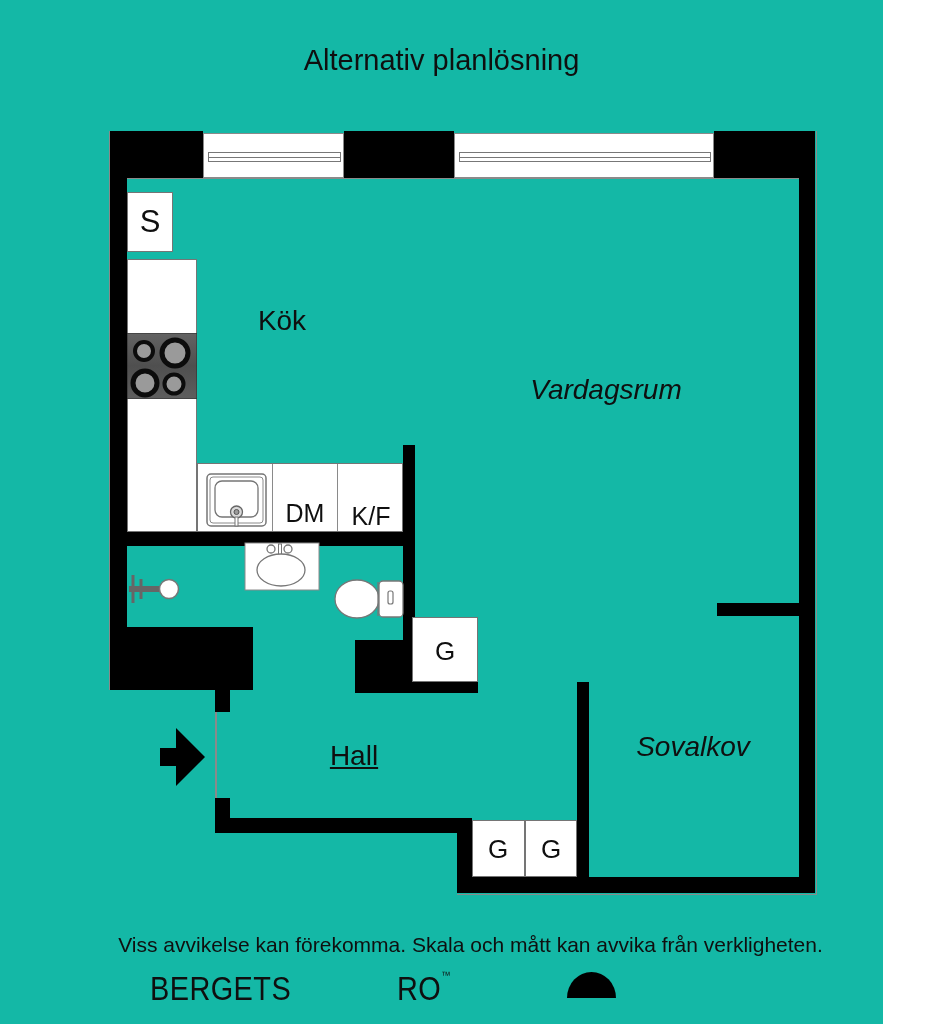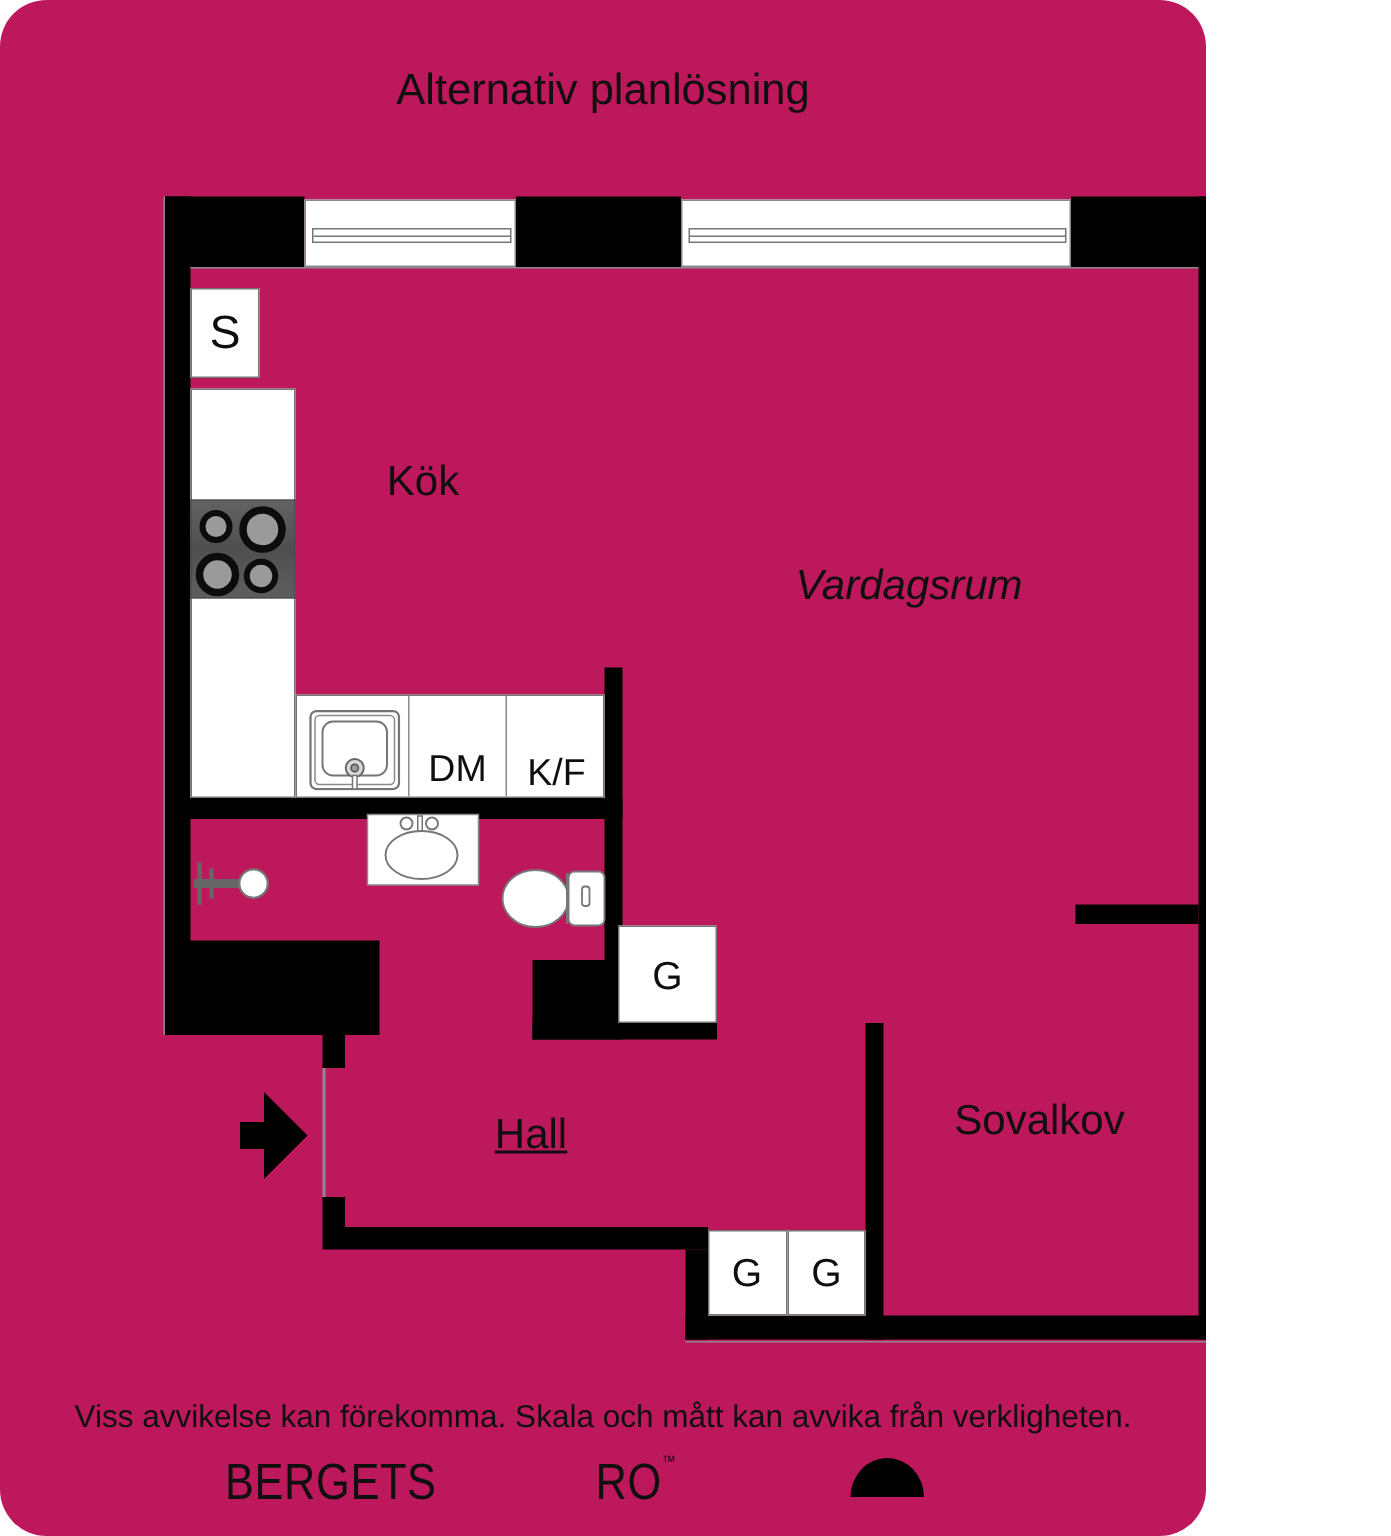--- a/index.html
+++ b/index.html
@@ -1,32 +1,32 @@
 <!DOCTYPE html>
 <html><head>
 <meta charset="utf-8">
 <style>
   html,body{margin:0;padding:0;background:#fff;}
-  #page{position:relative;width:804px;height:1024px;background:#be185d;
-        font-family:"Liberation Sans",sans-serif;color:#0f0f0f;overflow:hidden;border-radius:31px;}
+  #page{position:relative;width:883px;height:1024px;background:#14b8a6;
+        font-family:"Liberation Sans",sans-serif;color:#0f0f0f;overflow:hidden;}
   .abs{position:absolute;}
   .wall{position:absolute;background:#000;}
   .hairline{position:absolute;background:#8a8a8a;}
   .window{position:absolute;background:#fff;border:1px solid #8a8a8a;box-sizing:border-box;}
   .glass{position:absolute;border:1px solid #777;box-sizing:border-box;background:#fff;}
   .glass:after{content:"";position:absolute;left:0;right:0;top:4px;height:1px;background:#777;}
   .fixture{position:absolute;background:#fff;border:1px solid #757575;box-sizing:border-box;}
   .divider{position:absolute;background:#8a8a8a;}
   .label{position:absolute;transform:translate(-50%,-50%);white-space:nowrap;color:#0f0f0f;}
   .room-label{font-size:28px;}
   .fix-label{font-size:25px;}
   .g-label{font-size:26px;}
   .s-label{font-size:31px;}
   #title{position:absolute;left:0;top:44px;width:100%;text-align:center;font-size:29px;}
-  #disclaimer{position:absolute;left:0;top:933px;width:100%;text-align:center;font-size:21px;}
+  #disclaimer{position:absolute;left:0;top:933px;width:100%;text-align:center;font-size:21px;padding-left:29px;}
   .brand{position:absolute;font-size:34px;letter-spacing:.5px;transform:scaleX(.85);transform-origin:left top;white-space:nowrap;}
   .brand sup{font-size:11px;vertical-align:top;line-height:1;position:relative;top:1px;}
   #dome{position:absolute;left:567px;top:972px;width:49px;height:26px;background:#000;
         border-radius:50% 50% 0 0 / 100% 100% 0 0;}
   #agency{position:absolute;left:623px;top:972px;font-size:12.5px;line-height:13.5px;letter-spacing:.3px;white-space:nowrap;}
   svg{display:block;}
 </style>
 </head>
 <body>
 
@@ -126,21 +126,21 @@
     <div class="fixture" style="left:472px;top:820px;width:53px;height:57px;"></div>
     <div class="fixture" style="left:525px;top:820px;width:52px;height:57px;"></div>
 
     <svg class="abs" style="left:158px;top:726px;" width="50" height="62" viewBox="0 0 50 62">
       <polygon points="2,22 18,22 18,2 47,31 18,60 18,40 2,40" fill="#000"></polygon>
     </svg>
 
     <div class="label room-label" style="left:282px;top:321px;">Kök</div>
     <div class="label room-label" style="left:606px;top:390px;font-style:italic;">Vardagsrum</div>
     <div class="label room-label" style="left:354px;top:756px;text-decoration:underline;">Hall</div>
-    <div class="label room-label" style="left:693px;top:747px;">Sovalkov</div>
+    <div class="label room-label" style="left:693px;top:747px;font-style:italic;">Sovalkov</div>
 
     <div class="label s-label" style="left:150px;top:222px;">S</div>
     <div class="label fix-label" style="left:305px;top:513px;">DM</div>
     <div class="label fix-label" style="left:371px;top:516px;">K/F</div>
     <div class="label g-label" style="left:445px;top:651px;">G</div>
     <div class="label g-label" style="left:498px;top:849px;">G</div>
     <div class="label g-label" style="left:551px;top:849px;">G</div>
   </div>
 
   <div id="disclaimer">Viss avvikelse kan förekomma. Skala och mått kan avvika från verkligheten.</div>

